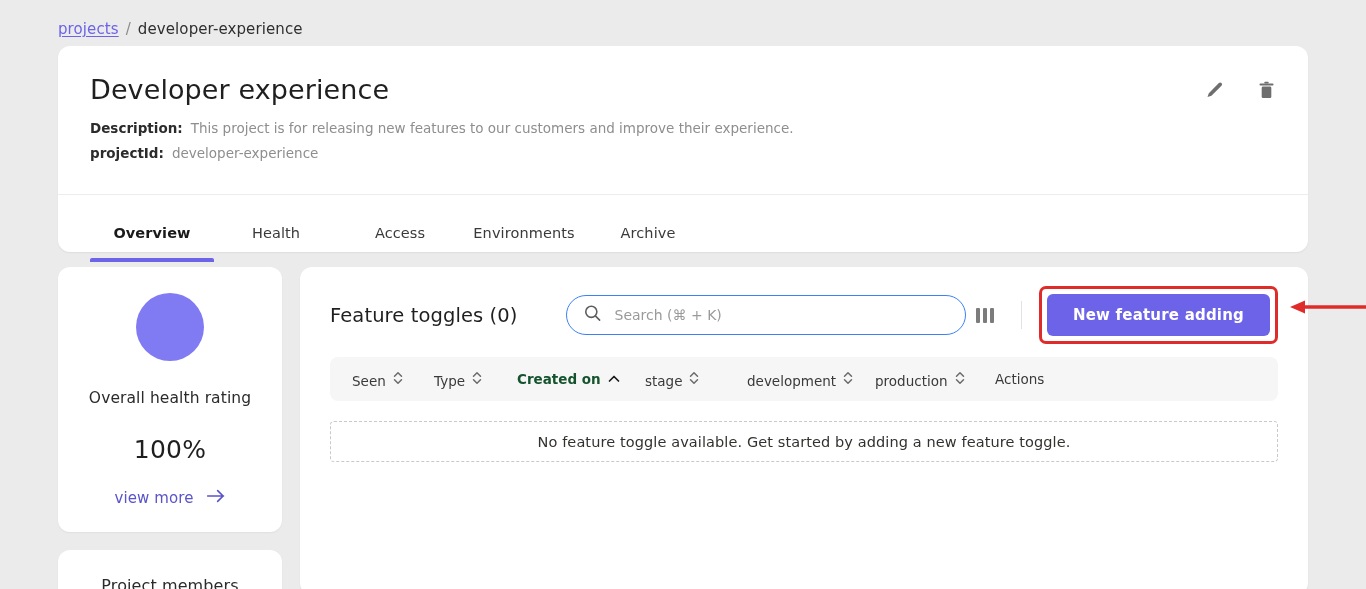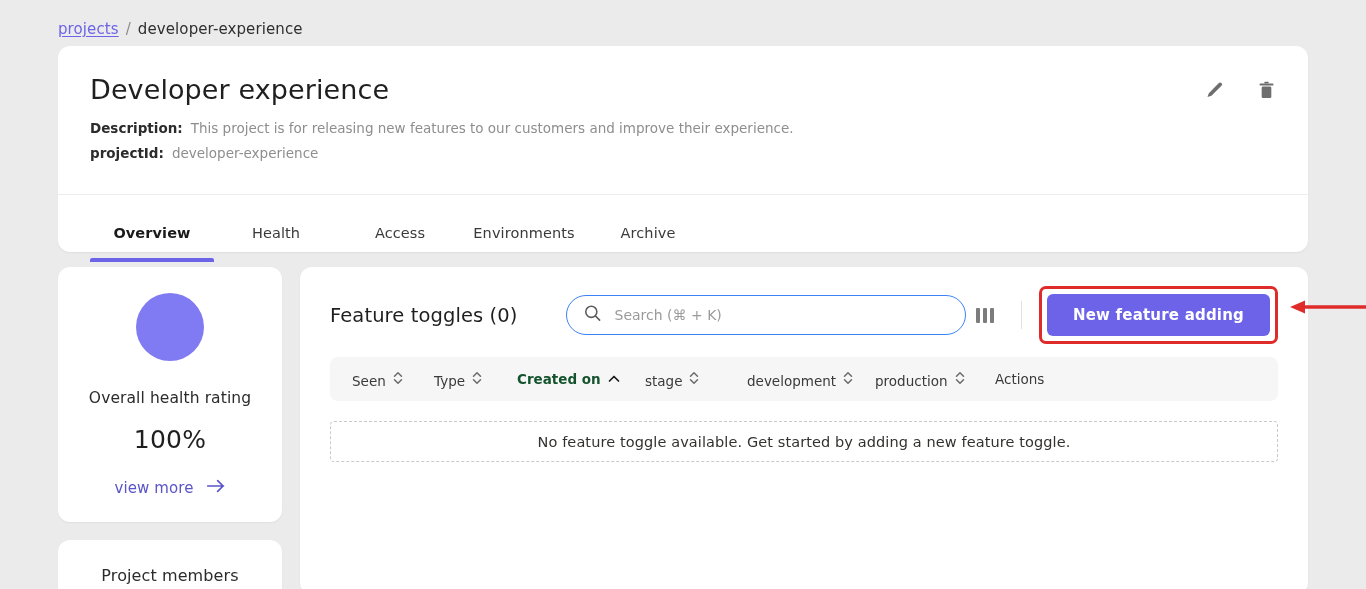--- a/index.html
+++ b/index.html
@@ -159,21 +159,21 @@
   .health-circle {
     width: 68px;
     height: 68px;
     border-radius: 50%;
     background: #807AF3;
     margin: 0 auto 28px auto;
   }
   .health-label {
     font-size: 15.5px;
     color: #2B2B2B;
-    margin-bottom: 18px;
+    margin-bottom: 28px;
     letter-spacing: 0.1px;
   }
   .health-value {
     font-size: 25px;
     color: #1F1F1F;
     margin-bottom: 24px;
     letter-spacing: 0.2px;
   }
   .view-more {
     font-size: 15px;

